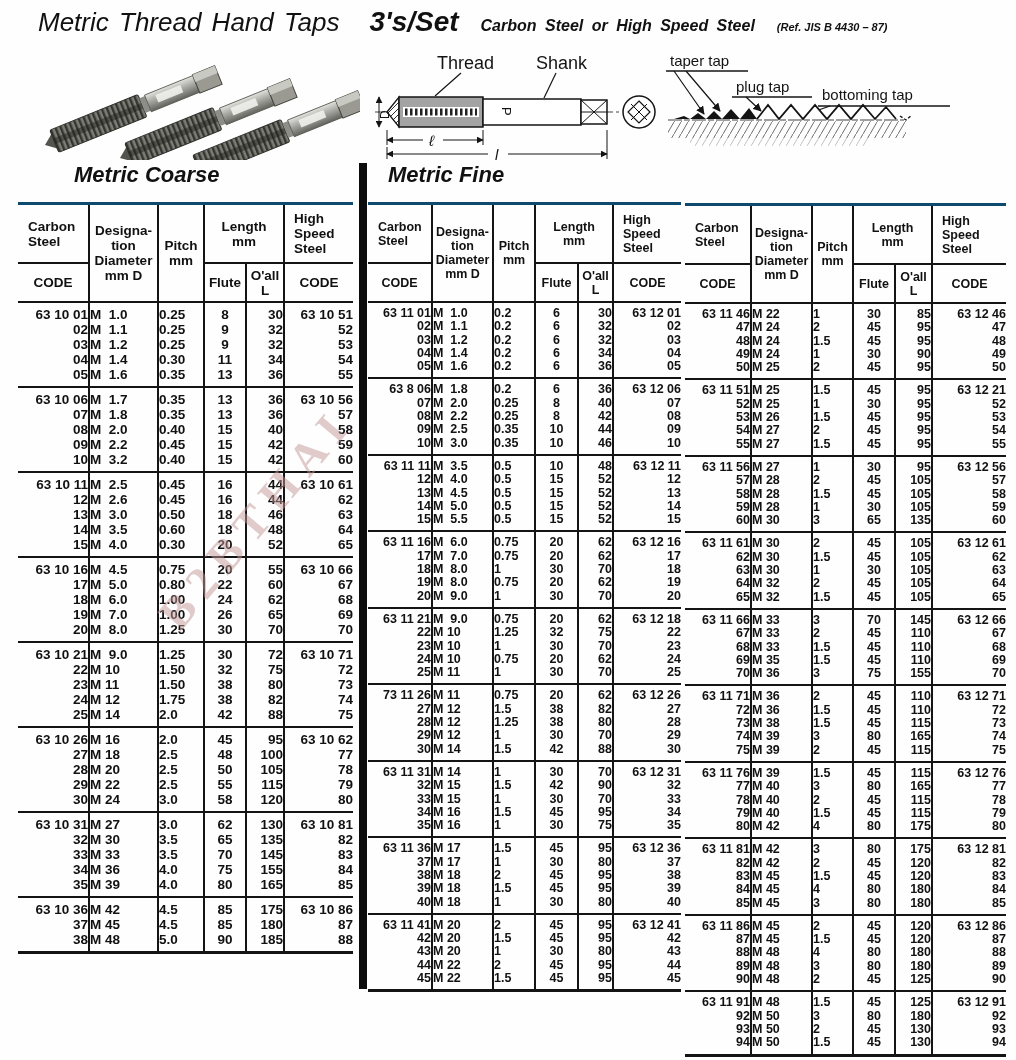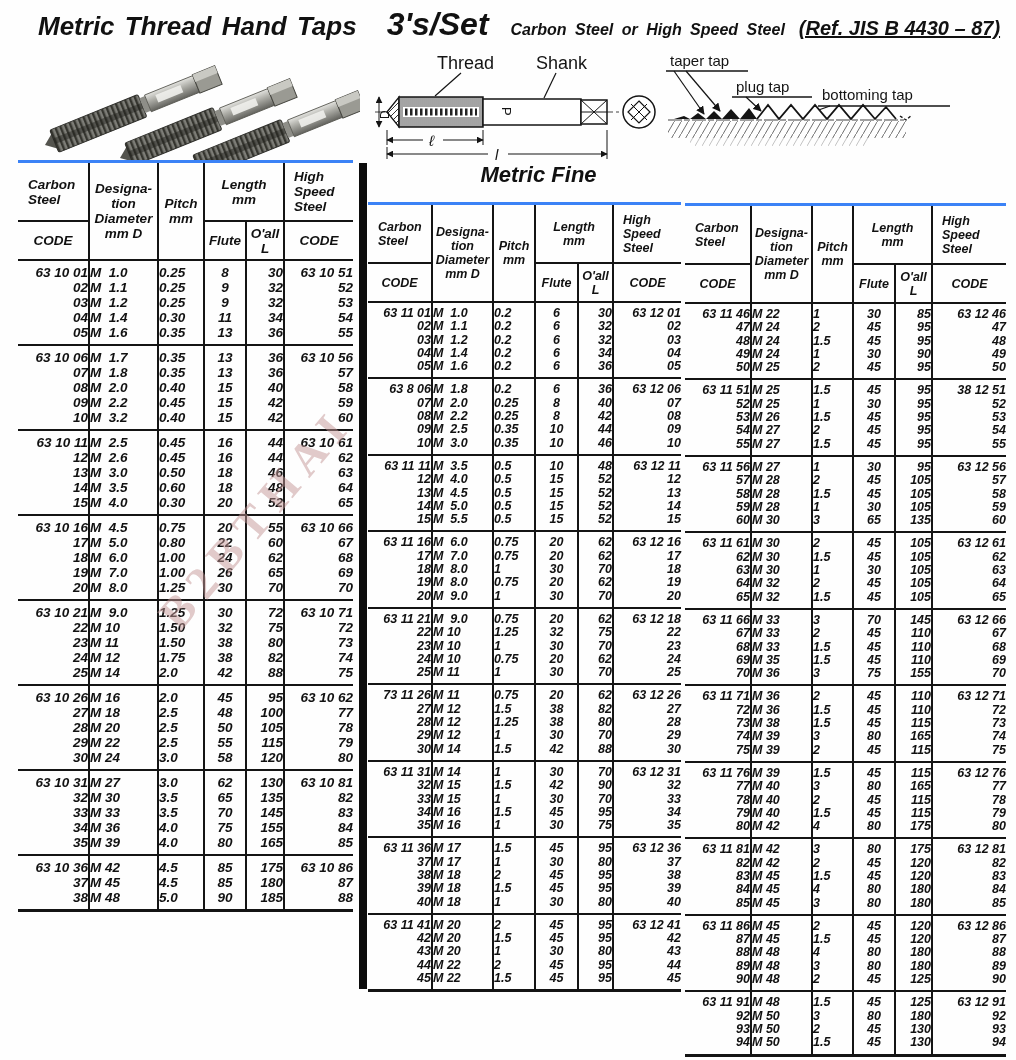--- a/index.html
+++ b/index.html
@@ -3,35 +3,35 @@
 <meta charset="utf-8">
 <style>
   html,body{margin:0;padding:0;}
   body{
     width:1016px;height:1060px;position:relative;overflow:hidden;
     background:#fefefe;color:#111;
     font-family:"Liberation Sans",sans-serif;
   }
   
   .title-row{position:absolute;left:38px;top:6px;display:flex;align-items:baseline;white-space:nowrap;}
-  .t-main{font-size:26px;font-weight:bold;font-style:italic;word-spacing:3px;}
-  .t-set{font-size:32px;font-weight:bold;font-style:italic;margin-left:30px;}
+  .t-main{font-size:26px;font-weight:normal;font-style:italic;word-spacing:3px;}
+  .t-set{font-size:28px;font-weight:bold;font-style:italic;margin-left:30px;}
   .t-mat{font-size:16px;font-weight:bold;font-style:italic;margin-left:22px;word-spacing:4px;}
-  .t-ref{font-size:20px;font-weight:bold;font-style:italic;margin-left:14px;text-decoration:underline;}
+  .t-ref{font-size:11px;font-weight:bold;font-style:italic;margin-left:22px;}
   
   #sec-coarse{position:absolute;left:18px;top:160px;width:335px;}
   #sec-fine1{position:absolute;left:368px;top:160px;width:313px;}
   #sec-fine2{position:absolute;left:685px;top:203px;width:321px;}
   .sec-title{font-size:22px;font-weight:bold;font-style:italic;line-height:29px;margin:0 0 13px 0;}
   #sec-coarse .sec-title{margin-left:56px;}
-  #sec-fine1 .sec-title{margin-left:28px;text-align:center;}
+  #sec-fine1 .sec-title{margin-left:20px;}
   #divider{position:absolute;left:359px;top:163px;width:8px;height:826px;background:#0c0c0c;}
   
   table.taps{border-collapse:collapse;table-layout:fixed;width:100%;
-    border-top:3px solid #3b82f6;border-bottom:3px solid #141414;font-style:italic;}
+    border-top:3px solid #0c4a6e;border-bottom:3px solid #141414;}
   .taps thead{border-bottom:2.5px solid #141414;}
   .taps tbody{border-top:2.5px solid #141414;}
   .taps th,.taps td{padding:0;font-weight:bold;vertical-align:middle;color:#111;}
   .br{border-right:2px solid #141414;}
   .bb{border-bottom:2px solid #141414;}
   .taps thead th{white-space:pre-line;text-align:center;}
   .taps thead tr:first-child th{height:57px;}
   .taps thead tr:last-child th{height:37px;}
   .h-carbon{text-align:left !important;padding-left:10px !important;}
   .h-hss{text-align:left !important;padding-left:9px !important;}
@@ -165,20 +165,21 @@
   <path d="M97,69 L108,55 119,69 131,55 143,69 155,55 167,69 179,55 191,69 203,55 215,69 226,57 236,69" fill="#fff" stroke="#141414" stroke-width="1.8"></path>
   <path d="M240,66 L246,70 L252,65" fill="none" stroke="#141414" stroke-width="1.4" stroke-dasharray="3,2"></path>
   <line x1="8" y1="70" x2="244" y2="70" stroke="#141414" stroke-width="1" stroke-dasharray="14,2,6,2" opacity="0.8"></line>
   <rect x="8" y="71" width="238" height="17" fill="url(#ghatch)" opacity="0.85"></rect>
   <rect x="30" y="88" width="180" height="8" fill="url(#ghatch)" opacity="0.35"></rect>
 </svg>
 
 <div id="divider"></div>
 
 <div id="sec-coarse">
+  <h2 class="sec-title">Metric Coarse</h2>
   <div id="host-coarse">
       <table class="taps coarse">
         <colgroup>
           <col style="width: 71px;">
           <col style="width: 69px;">
           <col style="width: 46px;">
           <col style="width: 42px;">
           <col style="width: 38px;">
           <col style="width: 69px;">
         </colgroup>
@@ -1025,21 +1026,21 @@
             <td class="c-hss">50</td>
           </tr>
         </tbody>
         <tbody class="grp">
           <tr>
             <td class="c-code br">63 11 51</td>
             <td class="c-desig br">M 25</td>
             <td class="c-pitch br">1.5</td>
             <td class="c-flute br">45</td>
             <td class="c-oall br">95</td>
-            <td class="c-hss">38 12 51</td>
+            <td class="c-hss">63 12 21</td>
           </tr>
           <tr>
             <td class="c-code br">52</td>
             <td class="c-desig br">M 25</td>
             <td class="c-pitch br">1</td>
             <td class="c-flute br">30</td>
             <td class="c-oall br">95</td>
             <td class="c-hss">52</td>
           </tr>
           <tr>

